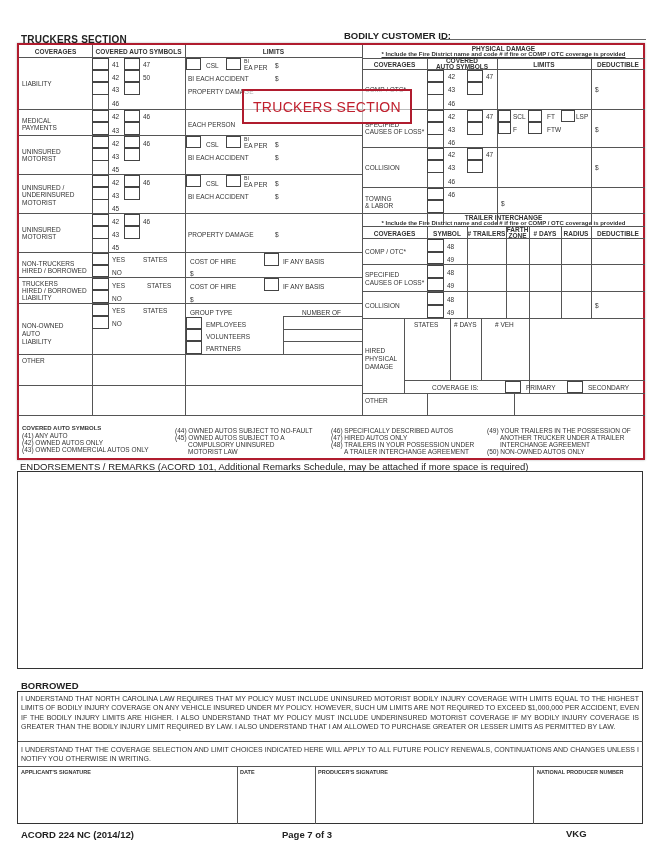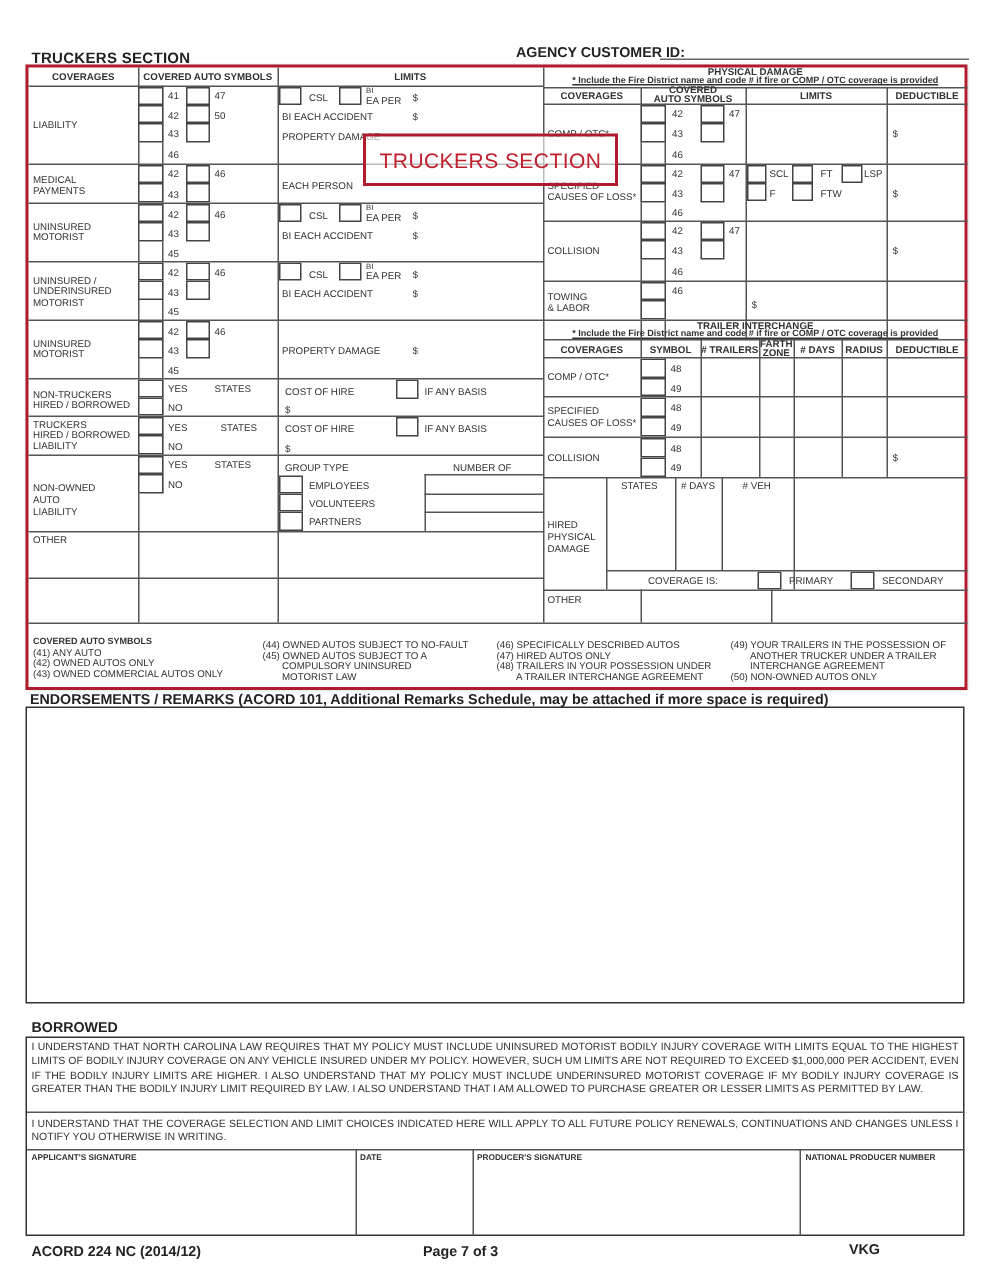--- a/index.html
+++ b/index.html
@@ -10,35 +10,35 @@
 .hl{position:absolute;height:1px;background:#555}
 .vl{position:absolute;width:1px;background:#555}
 .cb{position:absolute;border:1px solid #444;background:#fff}
 .ctr{text-align:center}
 #section-title{left:21px;top:34px;font-size:10px;font-weight:bold;letter-spacing:0.2px}
 #agency-label{left:344px;top:30px;font-size:9.5px;font-weight:bold}
 #agency-line{left:440px;top:39px;width:206px;height:1px;background:#666}
 #red-frame{left:17px;top:43px;width:628px;height:417px;border:2px solid #b01c2e;box-shadow:0 0 2px rgba(0,0,0,.3)}
 #overlay-box{left:242px;top:89px;width:170px;height:35px;border:2px solid #b01c2e;background:rgba(255,255,255,0.6)}
 #overlay-text{left:253px;top:99px;font-size:14px;color:#c0202e;letter-spacing:0.3px;white-space:nowrap}
-.endhead{left:20px;top:461px;font-size:9.5px;font-weight:bold;white-space:nowrap}
+.endhead{left:20px;top:461px;font-size:9.5px;font-weight:normal;white-space:nowrap}
 #remarks-box{left:17px;top:471px;width:626px;height:198px;border:1px solid #333}
 #sig-head{left:21px;top:680px;font-size:9.5px;font-weight:bold}
 #sig-box{left:17px;top:691px;width:626px;height:133px;border:1px solid #333}
 .para{position:absolute;font-size:7px;line-height:9.3px;color:#333;text-align:justify;text-align-last:auto}
 #footer-left{left:21px;top:829px;font-size:9.5px;font-weight:bold}
 #footer-mid{left:282px;top:829px;font-size:9.5px;font-weight:bold}
 #footer-right{left:566px;top:828px;font-size:9.5px;font-weight:bold}
 .small{font-size:5.2px;line-height:5px}
 </style>
 </head>
 <body>
 
 <div class="abs" id="section-title">TRUCKERS SECTION</div>
-<div class="abs" id="agency-label">AGENCY CUSTOMER ID:</div>
+<div class="abs" id="agency-label">BODILY CUSTOMER ID:</div>
 <div class="abs" id="agency-line"></div>
 
 <div class="abs" id="red-frame"></div>
 
 <div>
 
   <div class="vl" style="left:92px;top:45px;height:370px"></div>
   <div class="vl" style="left:185px;top:45px;height:370px"></div>
   <div class="vl" style="left:362px;top:45px;height:370px"></div>
 

